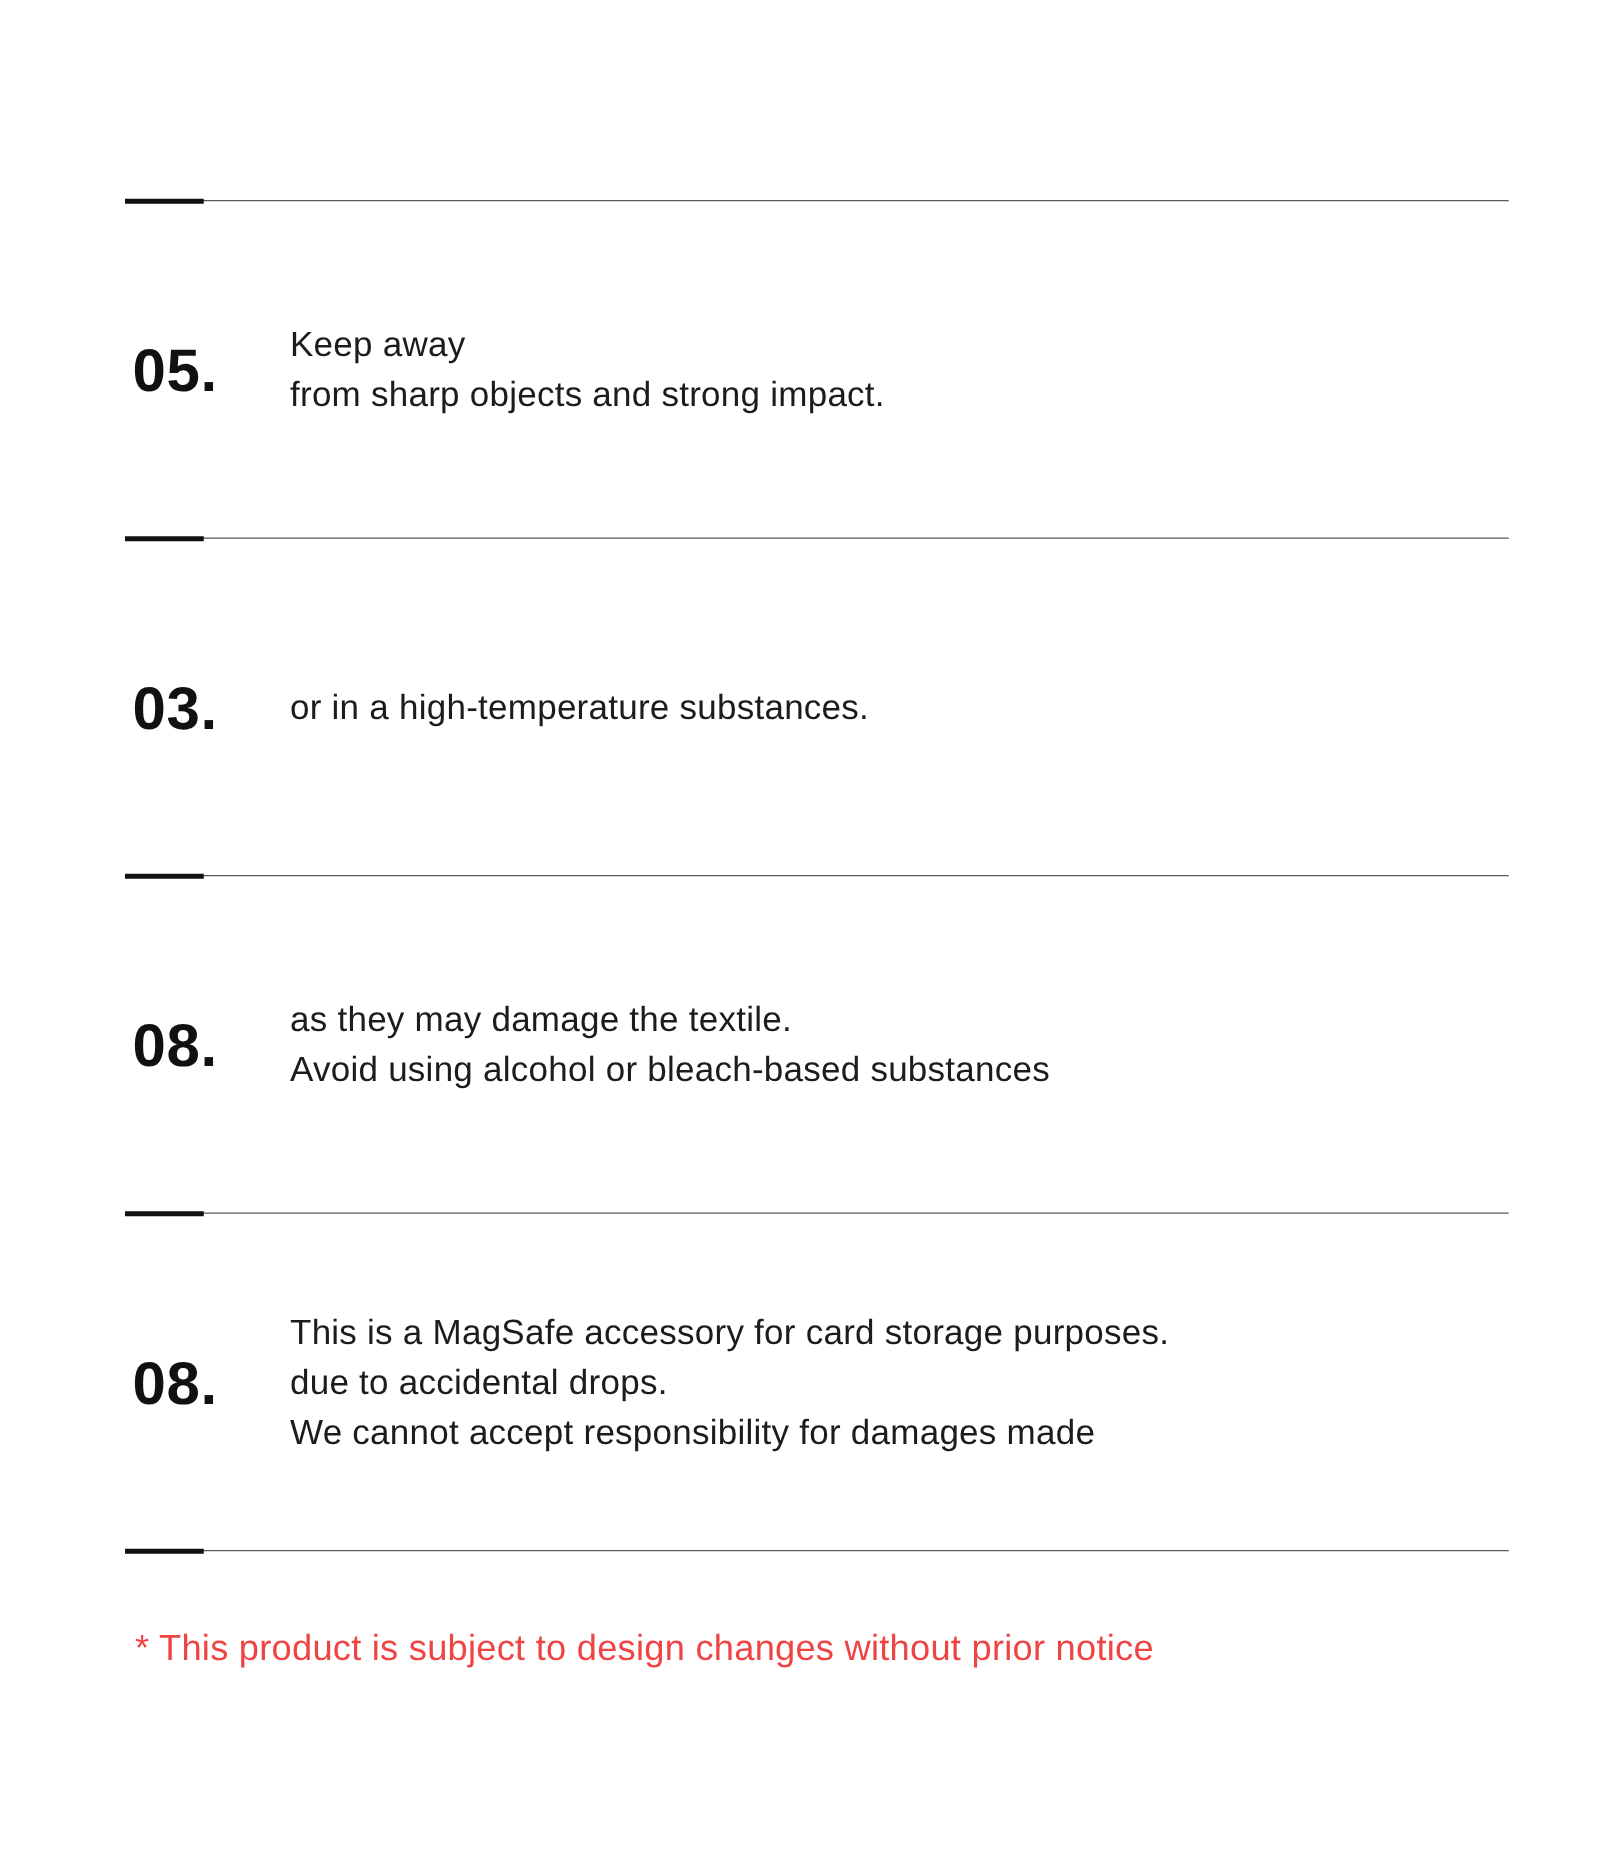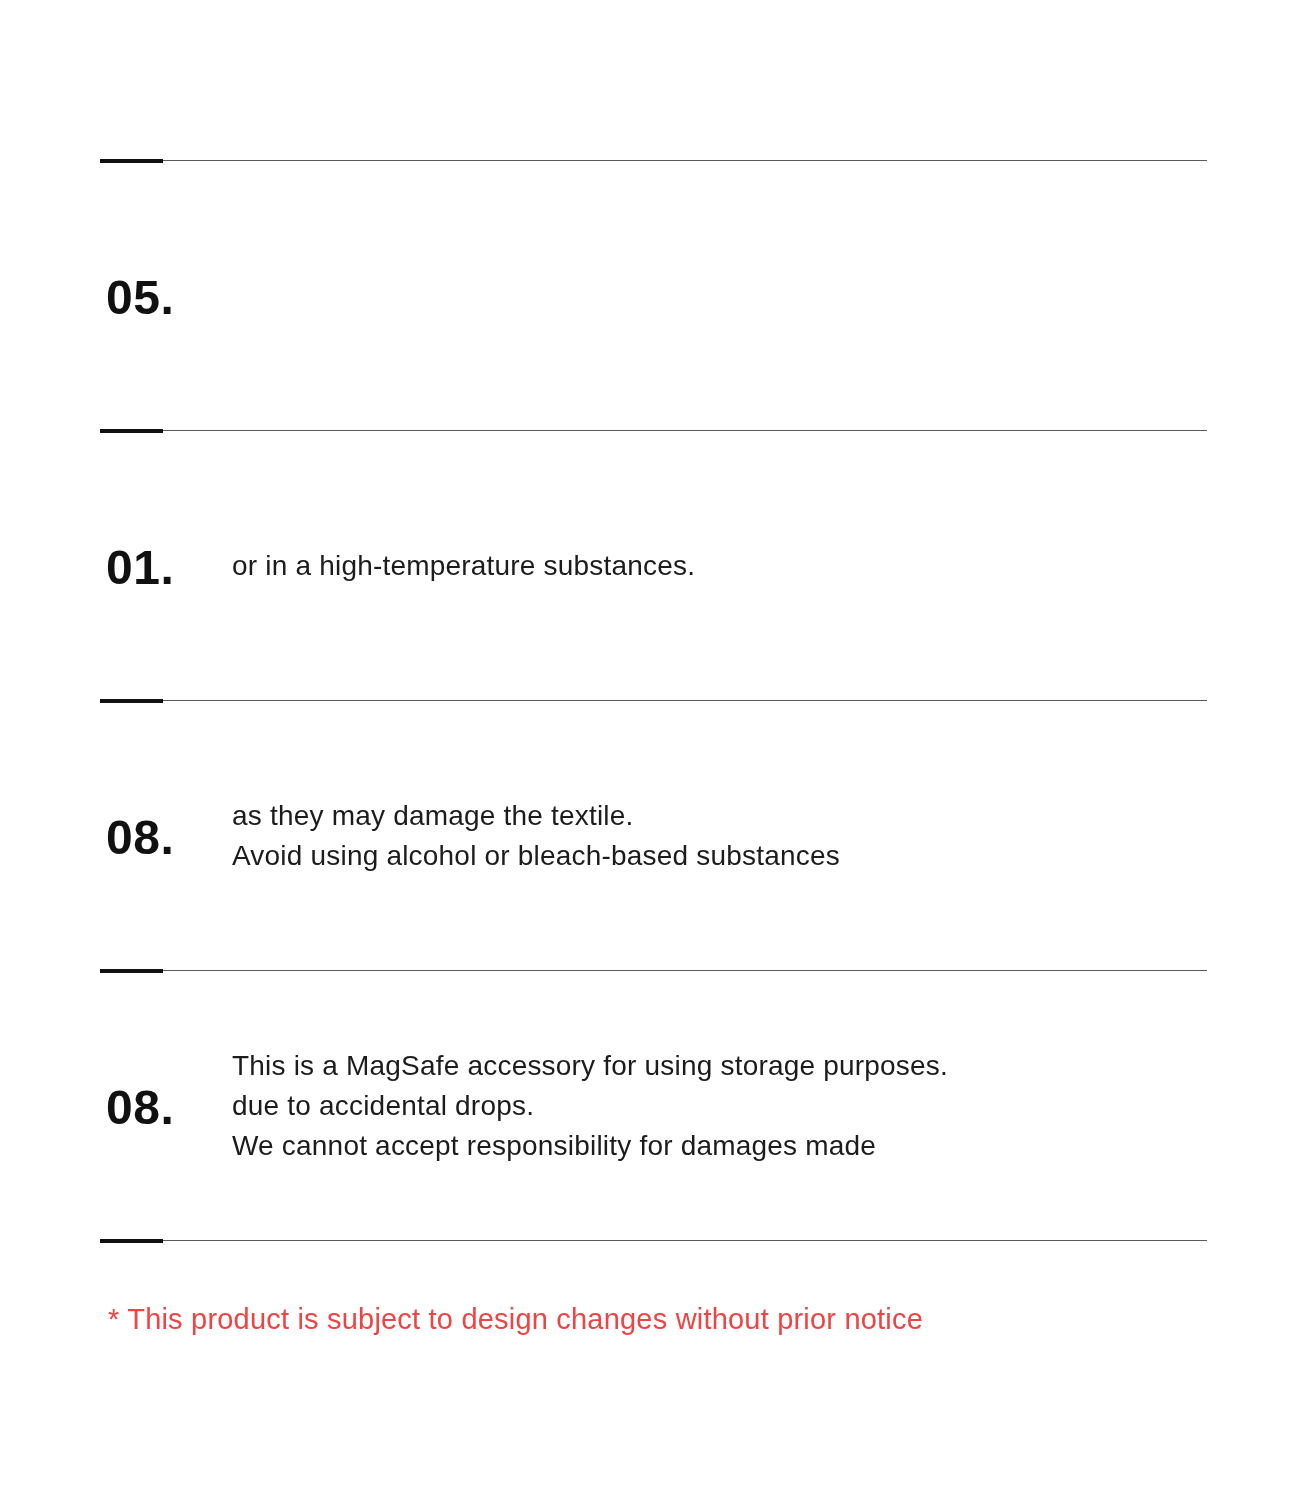--- a/index.html
+++ b/index.html
@@ -61,27 +61,31 @@
 </head>
 <body>
 
 <div class="sheet">
 
   <div class="divider">
     <span class="divider-accent"></span>
   </div>
   <section class="care-item">
     <div class="item-number">05.</div>
+    <div class="item-text">
+      <p>Keep away</p>
+      <p>from sharp objects and strong impact.</p>
+    </div>
   </section>
 
   <div class="divider">
     <span class="divider-accent"></span>
   </div>
   <section class="care-item">
-    <div class="item-number">01.</div>
+    <div class="item-number">03.</div>
     <div class="item-text">
       <p>or in a high-temperature substances.</p>
     </div>
   </section>
 
   <div class="divider">
     <span class="divider-accent"></span>
   </div>
   <section class="care-item">
     <div class="item-number">08.</div>
@@ -90,21 +94,21 @@
       <p>Avoid using alcohol or bleach-based substances</p>
     </div>
   </section>
 
   <div class="divider">
     <span class="divider-accent"></span>
   </div>
   <section class="care-item">
     <div class="item-number">08.</div>
     <div class="item-text">
-      <p>This is a MagSafe accessory for using storage purposes.</p>
+      <p>This is a MagSafe accessory for card storage purposes.</p>
       <p>due to accidental drops.</p>
       <p>We cannot accept responsibility for damages made</p>
     </div>
   </section>
 
   <div class="divider">
     <span class="divider-accent"></span>
   </div>
 
   <p class="footnote">* This product is subject to design changes without prior notice</p>

